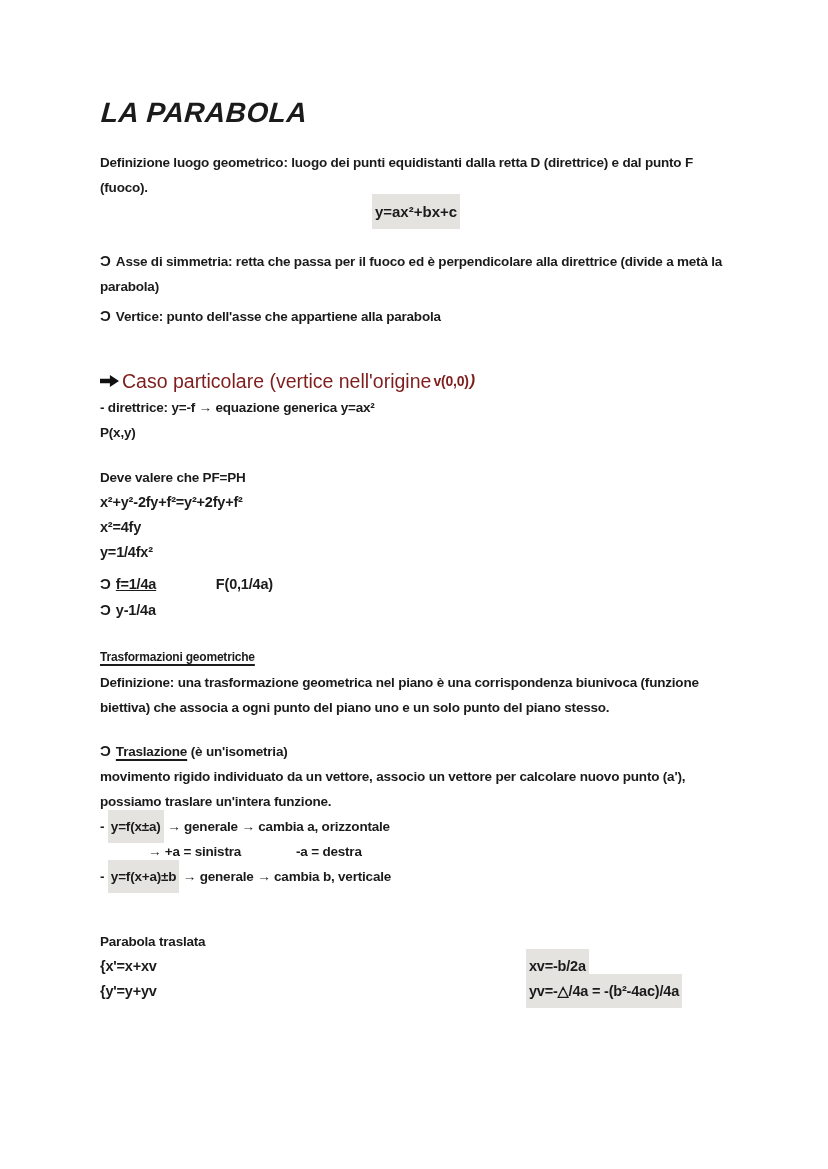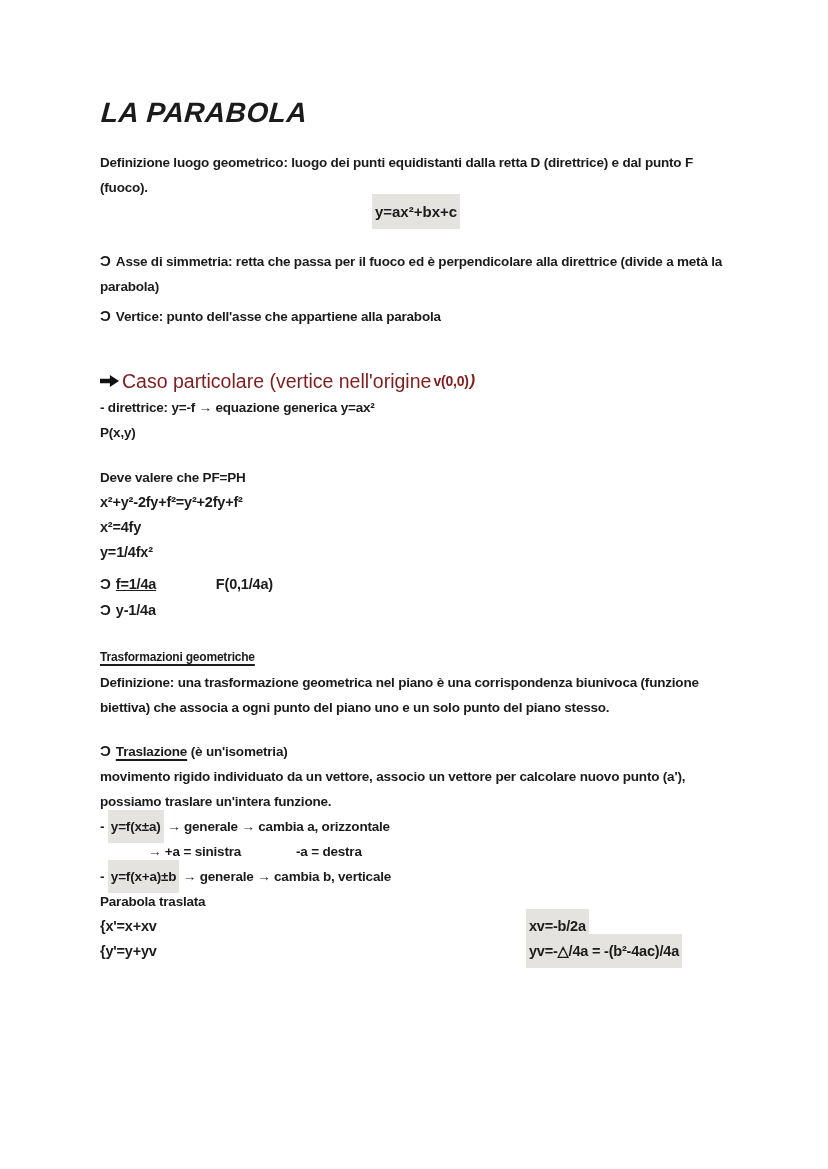--- a/index.html
+++ b/index.html
@@ -40,21 +40,21 @@
     letter-spacing:0;
   }
   .mt4{margin-top:4px;}
   .mt6{margin-top:6px;}
   .mt8{margin-top:8px;}
   .mt18{margin-top:18px;}
   .mt20{margin-top:20px;}
   .mt22{margin-top:22px;}
   .mt24{margin-top:24px;}
   .mt38{margin-top:38px;}
-  .mt40{}
+  .mt40{margin-top:40px;}
   .caso-heading{
     font-size:19.5px;
     font-weight:400;
     letter-spacing:0;
     color:#7f1d1d;
     line-height:28px;
     display:flex;
     align-items:center;
   }
   .arrow-icon{

